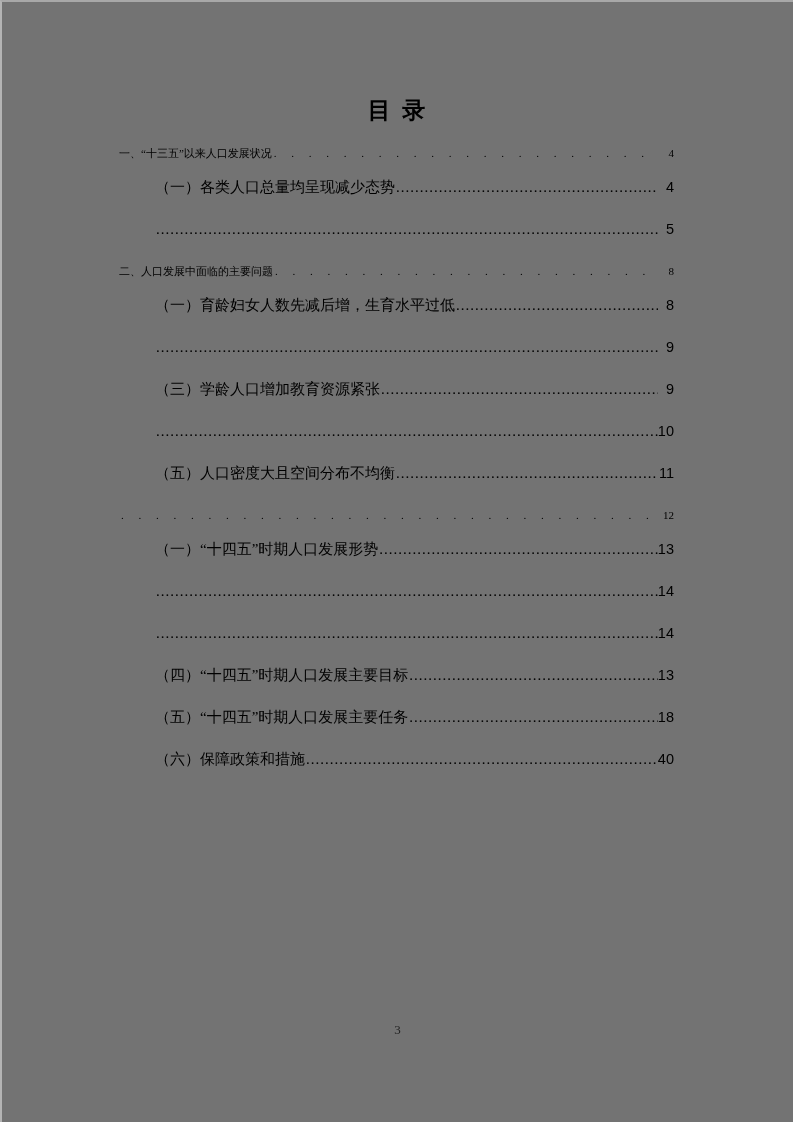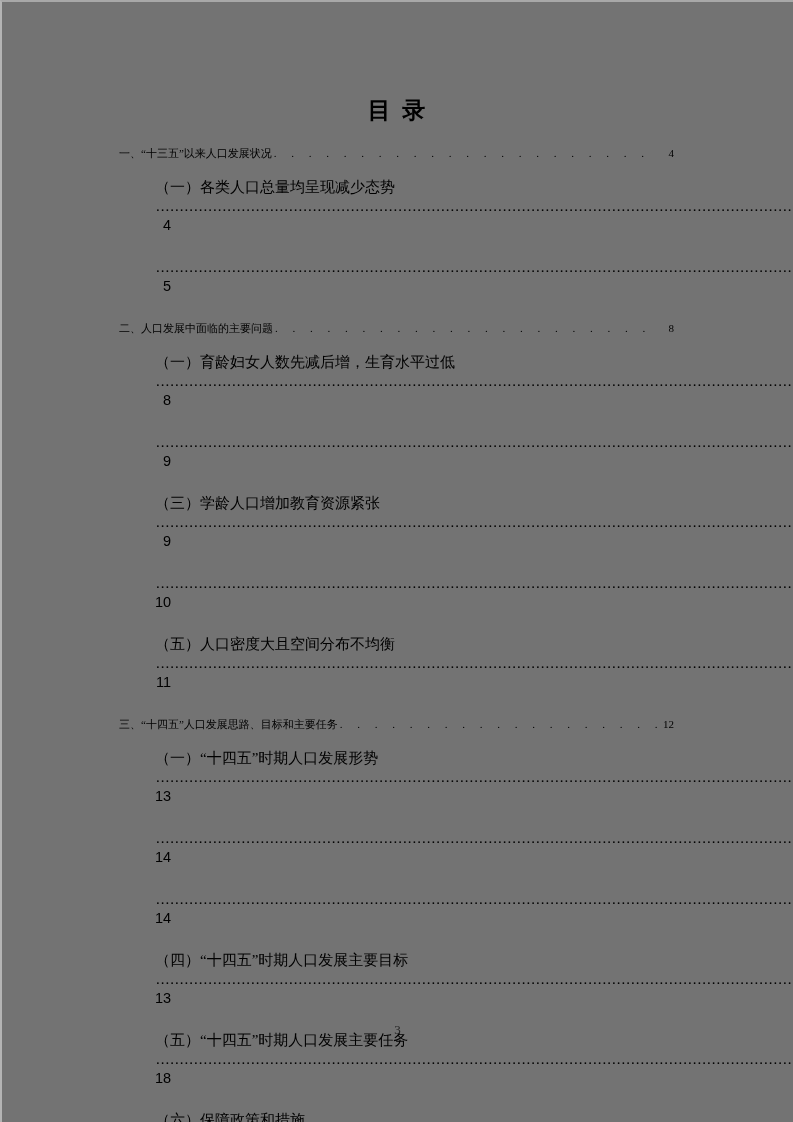--- a/index.html
+++ b/index.html
@@ -45,21 +45,20 @@
     margin-bottom: 15px;
     color: #000000;
     justify-content: flex-end;
   }
   .toc-row.level-2 {
     font-size: 15px;
     line-height: 19px;
     margin-bottom: 23px;
     padding-left: 36px;
     color: #000000;
-    flex-direction: column;
   }
   .toc-label {
     flex: 0 0 auto;
     white-space: nowrap;
   }
   .leader {
     flex: 1 1 auto;
     overflow: hidden;
     white-space: nowrap;
     min-width: 12px;
@@ -137,21 +136,20 @@
         <div class="toc-row level-2">
     <span class="leader">................................................................................................................................................................................................................................................................................................................................................................................................................</span>
     <span class="toc-page">10</span>
   </div>
         <div class="toc-row level-2">
     <span class="toc-label">（五）人口密度大且空间分布不均衡</span>
     <span class="leader">................................................................................................................................................................................................................................................................................................................................................................................................................</span>
     <span class="toc-page">11</span>
   </div>
         <div class="toc-row level-1">
-    <span class="toc-label">三、“十四五”人口发展思路、目标和主要任务</span>
     <span class="leader">. . . . . . . . . . . . . . . . . . . . . . . . . . . . . . . . . . . . . . . . . . . . . . . . . . . . . . . . . . . . . . . . . . . . . . . . . . . . . . . . . . . . . . . . . . . . . . . . . . . . . . . . . . . . . . . . . . . . . . . . . . . . . . . . . . . . . . . . . . . . . . . . . . . . . . </span>
     <span class="toc-page">12</span>
   </div>
         <div class="toc-row level-2">
     <span class="toc-label">（一）“十四五”时期人口发展形势</span>
     <span class="leader">................................................................................................................................................................................................................................................................................................................................................................................................................</span>
     <span class="toc-page">13</span>
   </div>
         <div class="toc-row level-2">
     <span class="leader">................................................................................................................................................................................................................................................................................................................................................................................................................</span>

